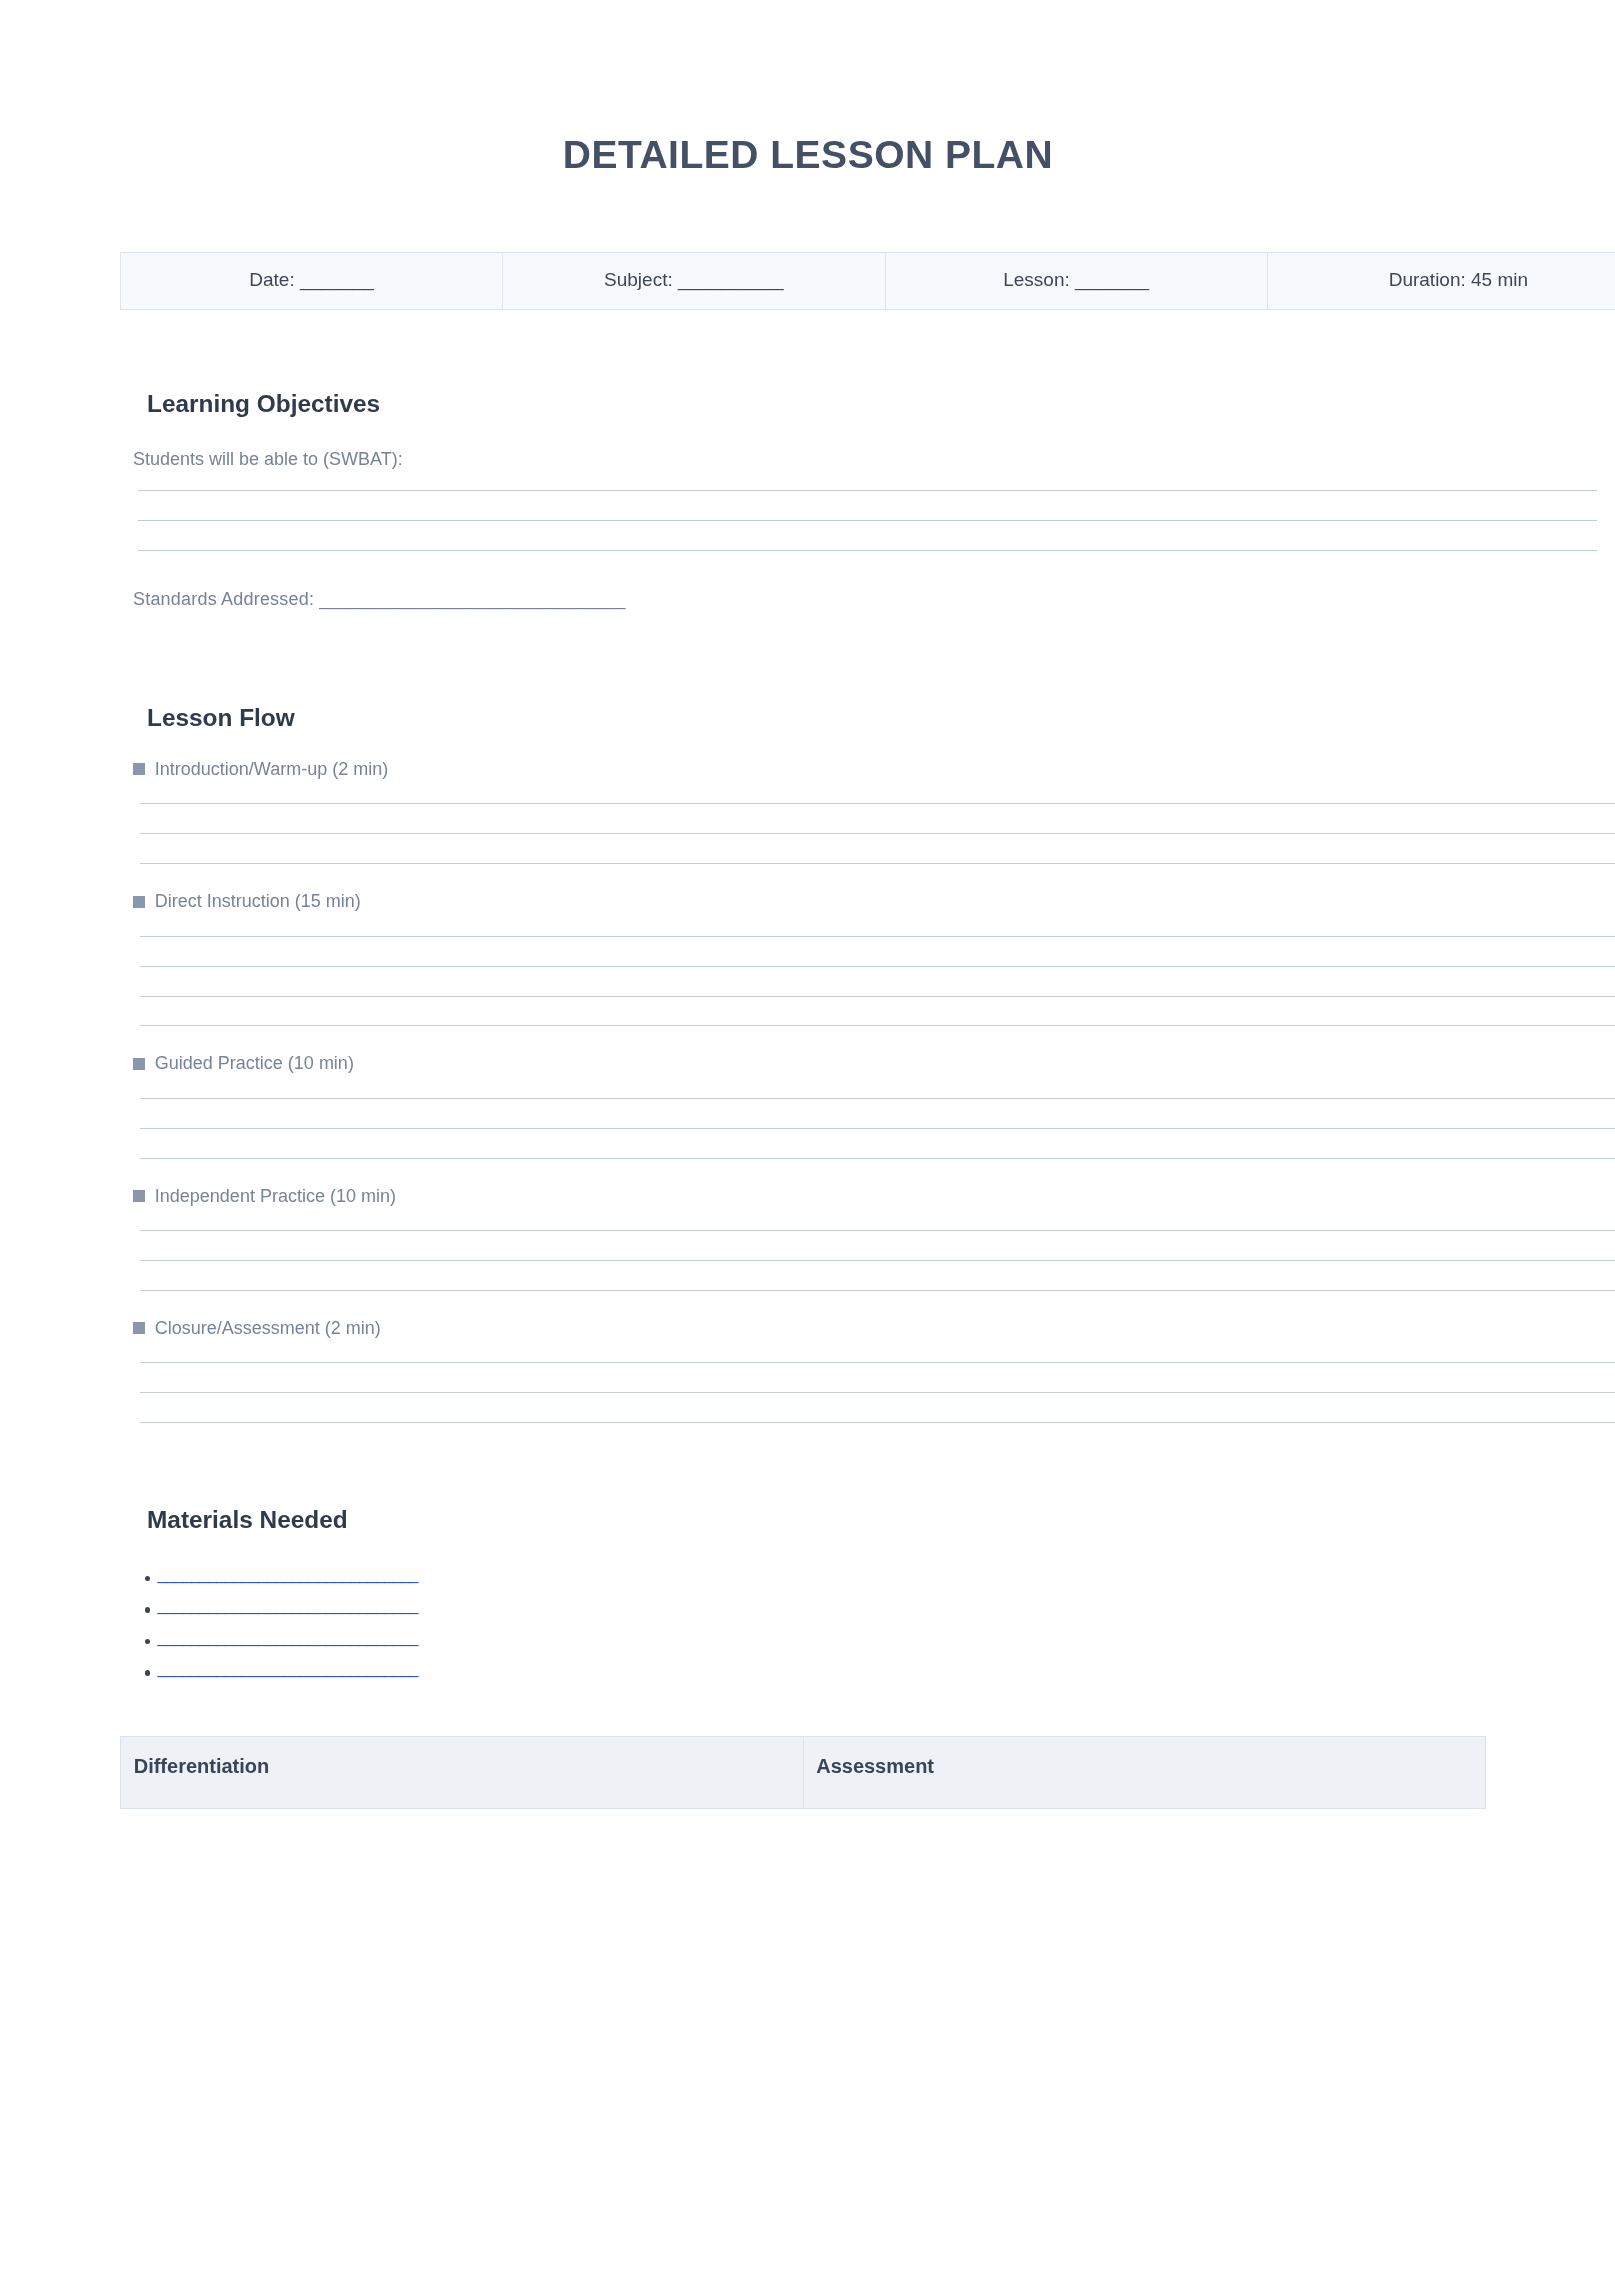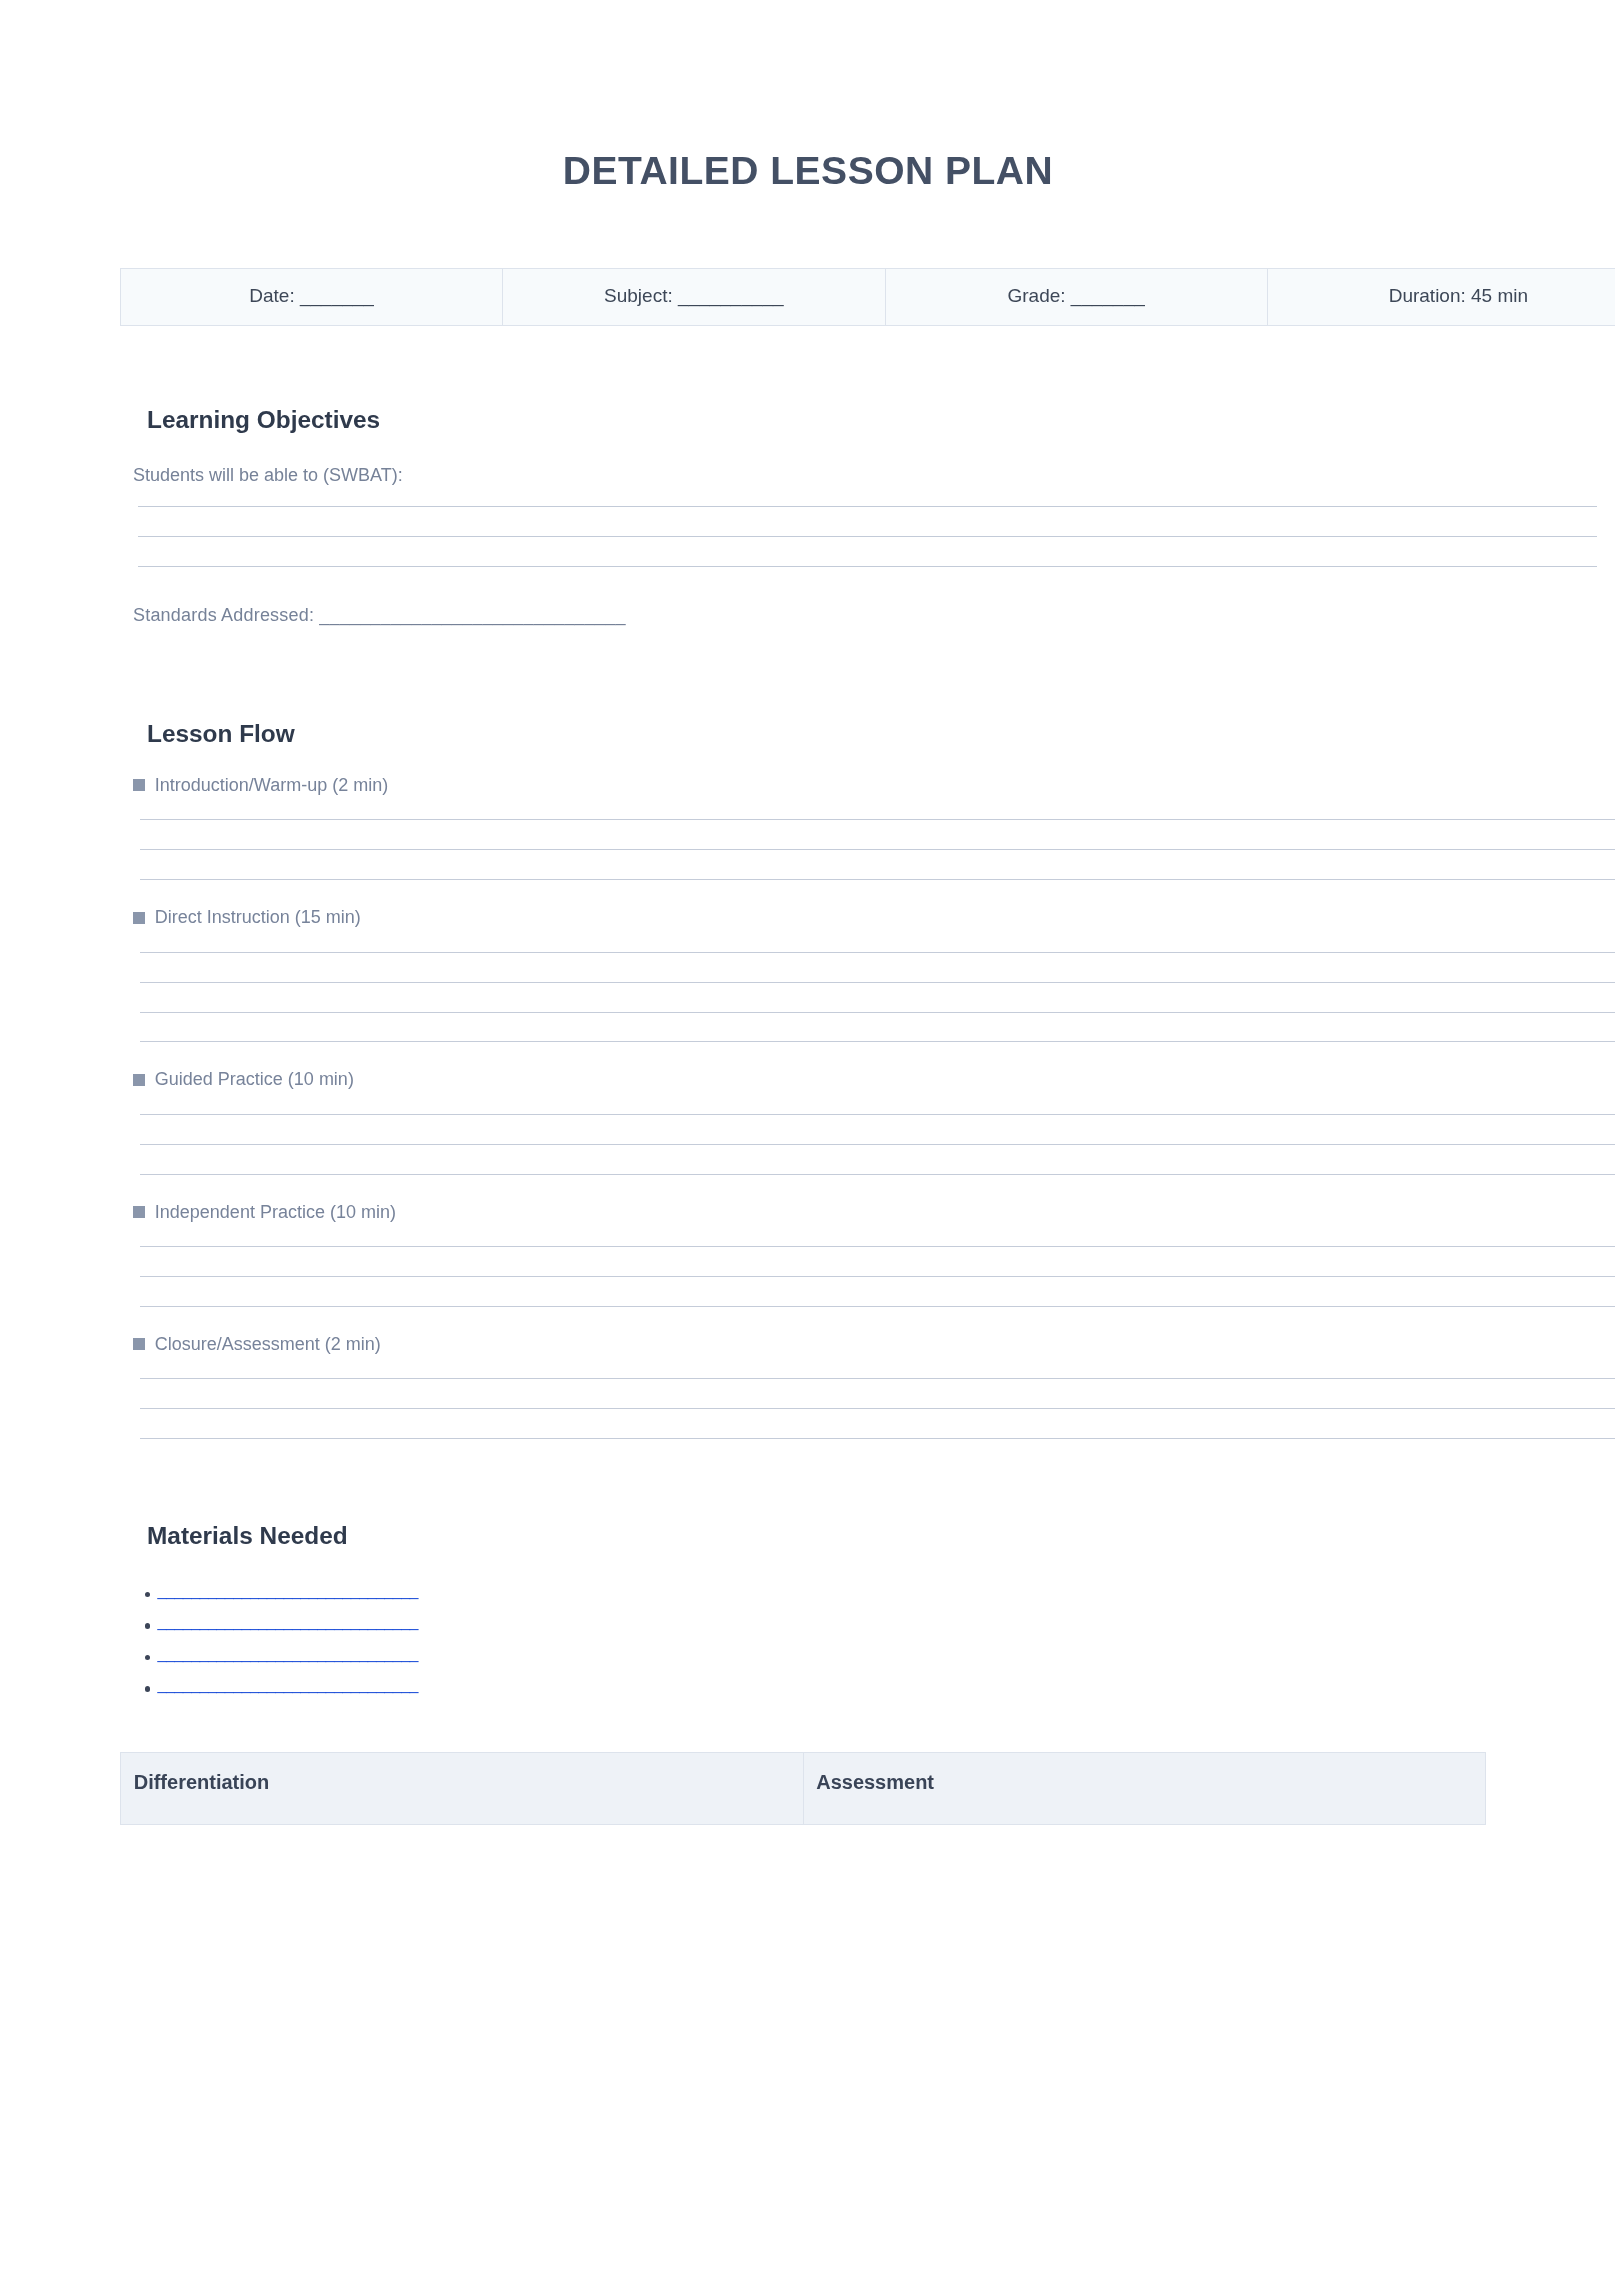--- a/index.html
+++ b/index.html
@@ -24,21 +24,21 @@
     padding: 0 0 0 0;
   }
 
   
   .doc-title {
     text-align: center;
     font-size: 39px;
     font-weight: bold;
     color: #445065;
     letter-spacing: 0.5px;
-    margin: 16px;
+    margin: 0;
     padding-top: 134px;
     line-height: 1.1;
   }
 
   
   .info-table {
     margin: 75px 0 0 120px;
     width: 1530px;
     border-collapse: collapse;
     table-layout: fixed;
@@ -180,21 +180,21 @@
 
 <div class="page">
 
   <h1 class="doc-title">DETAILED LESSON PLAN</h1>
 
   <table class="info-table">
     <tbody>
         <tr>
       <td>Date: _______</td>
       <td>Subject: __________</td>
-      <td>Grade: _______</td>
+      <td>Lesson: _______</td>
       <td>Duration: 45 min</td>
     </tr>
   </tbody>
     </table>
 
   <div class="section-heading sec-objectives">Learning Objectives</div>
 
   <div class="sub-label">Students will be able to (SWBAT):</div>
 
   <div class="lines-block">

